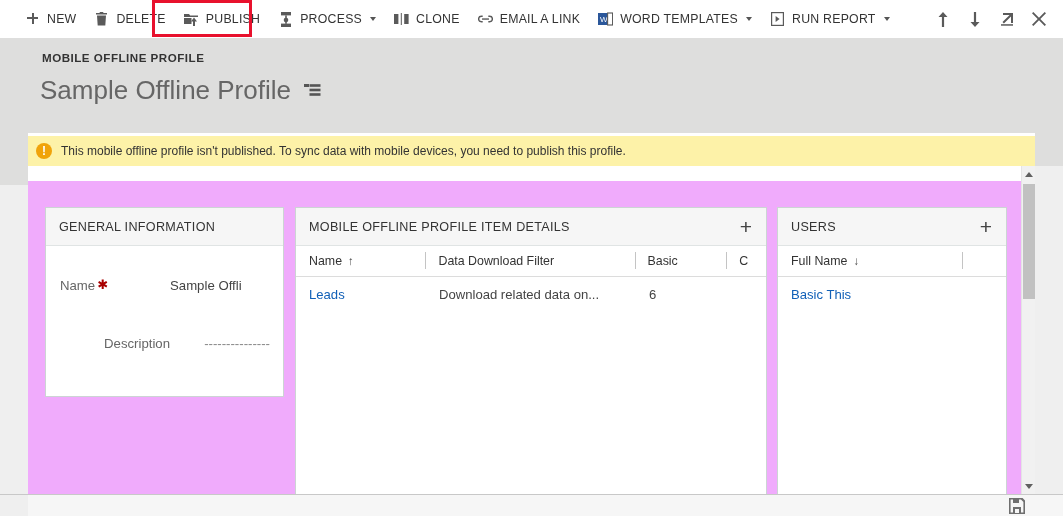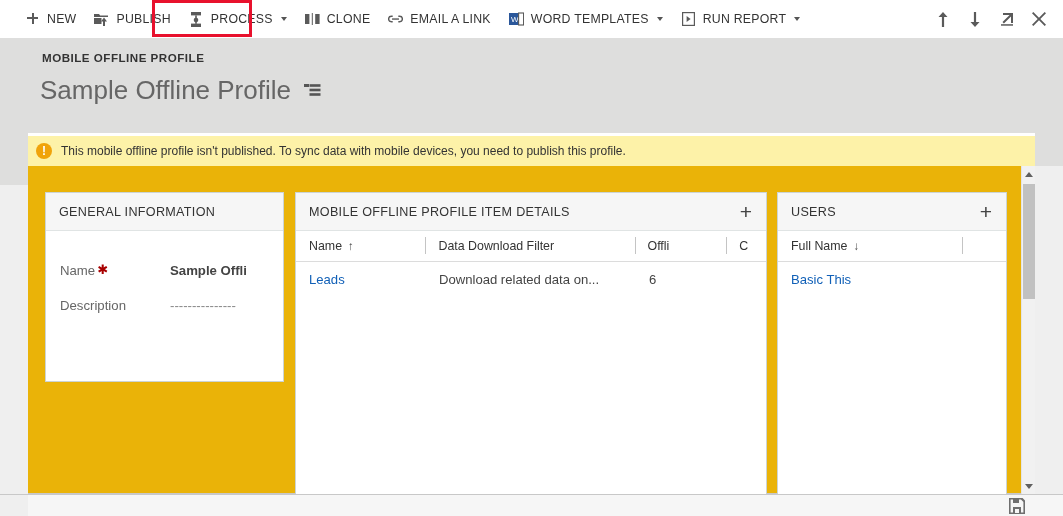--- a/index.html
+++ b/index.html
@@ -166,23 +166,23 @@
   }
   .notify-text {
     margin-left: 9px;
     font-size: 12px;
     color: #333333;
   }
 
   
   .formarea {
     position: absolute;
-    left: 28px; top: 166px;
+    left: 28px; top: 181px;
     width: 1007px; height: 328px;
-    background: #eab308;
+    background: #f0abfc;
     border-bottom: 1px solid #c8c8c8;
     box-sizing: border-box;
   }
 
   .section {
     position: absolute;
     background: #ffffff;
     border: 1px solid #ccd4d4;
     box-sizing: border-box;
   }
@@ -216,42 +216,41 @@
   }
 
   
   .field-row {
     display: flex;
     align-items: baseline;
     padding: 0 0 0 14px;
     height: 26px;
   }
   .fr1 { margin-top: 32px; }
-  .fr2 { margin-top: 9px; }
+  .fr2 { margin-top: 32px; text-align: right; }
   .field-label {
     width: 110px;
     font-size: 13.2px;
     color: #666666;
     flex: 0 0 auto;
   }
   .req-star {
     color: #a80000;
     font-size: 13px;
     margin-left: 2px;
     vertical-align: top;
     line-height: 1;
   }
   .field-value {
     font-size: 13.2px;
     color: #444444;
     white-space: nowrap;
     overflow: hidden;
     display: block;
     width: 100px;
-    font-weight: bold;
   }
   .field-empty {
     font-size: 13.2px;
     color: #888888;
     letter-spacing: 0px;
     white-space: nowrap;
     overflow: hidden;
     width: 100px;
     display: block;
   }
@@ -397,20 +396,28 @@
 
       <div class="cmd-btn">
         <span class="cmd-ico">
           <svg width="14" height="14" viewBox="0 0 14 14">
               <path d="M6 1h2v4h4v2H8v5H6V7H1V5h5z" fill="currentColor"></path>
             </svg>
         </span>
         <span class="cmd-label">NEW</span>
       </div>
 
+      <div class="cmd-btn">
+        <span class="cmd-ico">
+          <svg width="13" height="14" viewBox="0 0 13 14">
+              <path d="M5 0h3l.6 1H12v1.6H1V1h3.4zM2 3.4h9l-.7 10.1H2.7z" fill="currentColor"></path>
+            </svg>
+        </span>
+        <span class="cmd-label">DELETE</span>
+      </div>
 
       <div class="cmd-btn">
         <span class="cmd-ico">
           <svg width="15" height="14" viewBox="0 0 15 14">
               <path d="M0 2h5l1.2 1.6H14V5H0z" fill="currentColor"></path>
               <path d="M0 6h7.5v6H0z" fill="currentColor"></path>
               <path d="M11 14V9.5h2L10 5.5 7 9.5h2V14z" fill="currentColor"></path>
             </svg>
         </span>
         <span class="cmd-label">PUBLISH</span>
@@ -551,21 +558,21 @@
       </div>
       <div class="grid-head">
         <div class="gh-cell" style="width:130px">
           <span>Name</span>
           <span class="sort-arrow">↑</span>
         </div>
         <div class="gh-cell" style="width:210px">
           <span>Data Download Filter</span>
         </div>
         <div class="gh-cell" style="width:92px">
-          <span>Offli</span>
+          <span>Basic</span>
         </div>
         <div class="gh-cell" style="width:40px">
           <span>C</span>
         </div>
       </div>
       <div class="grid-row">
         <div class="gr-cell linkcell" style="width:130px">Leads</div>
         <div class="gr-cell" style="width:210px">Download related data on...</div>
         <div class="gr-cell" style="width:40px">6</div>
       </div>

